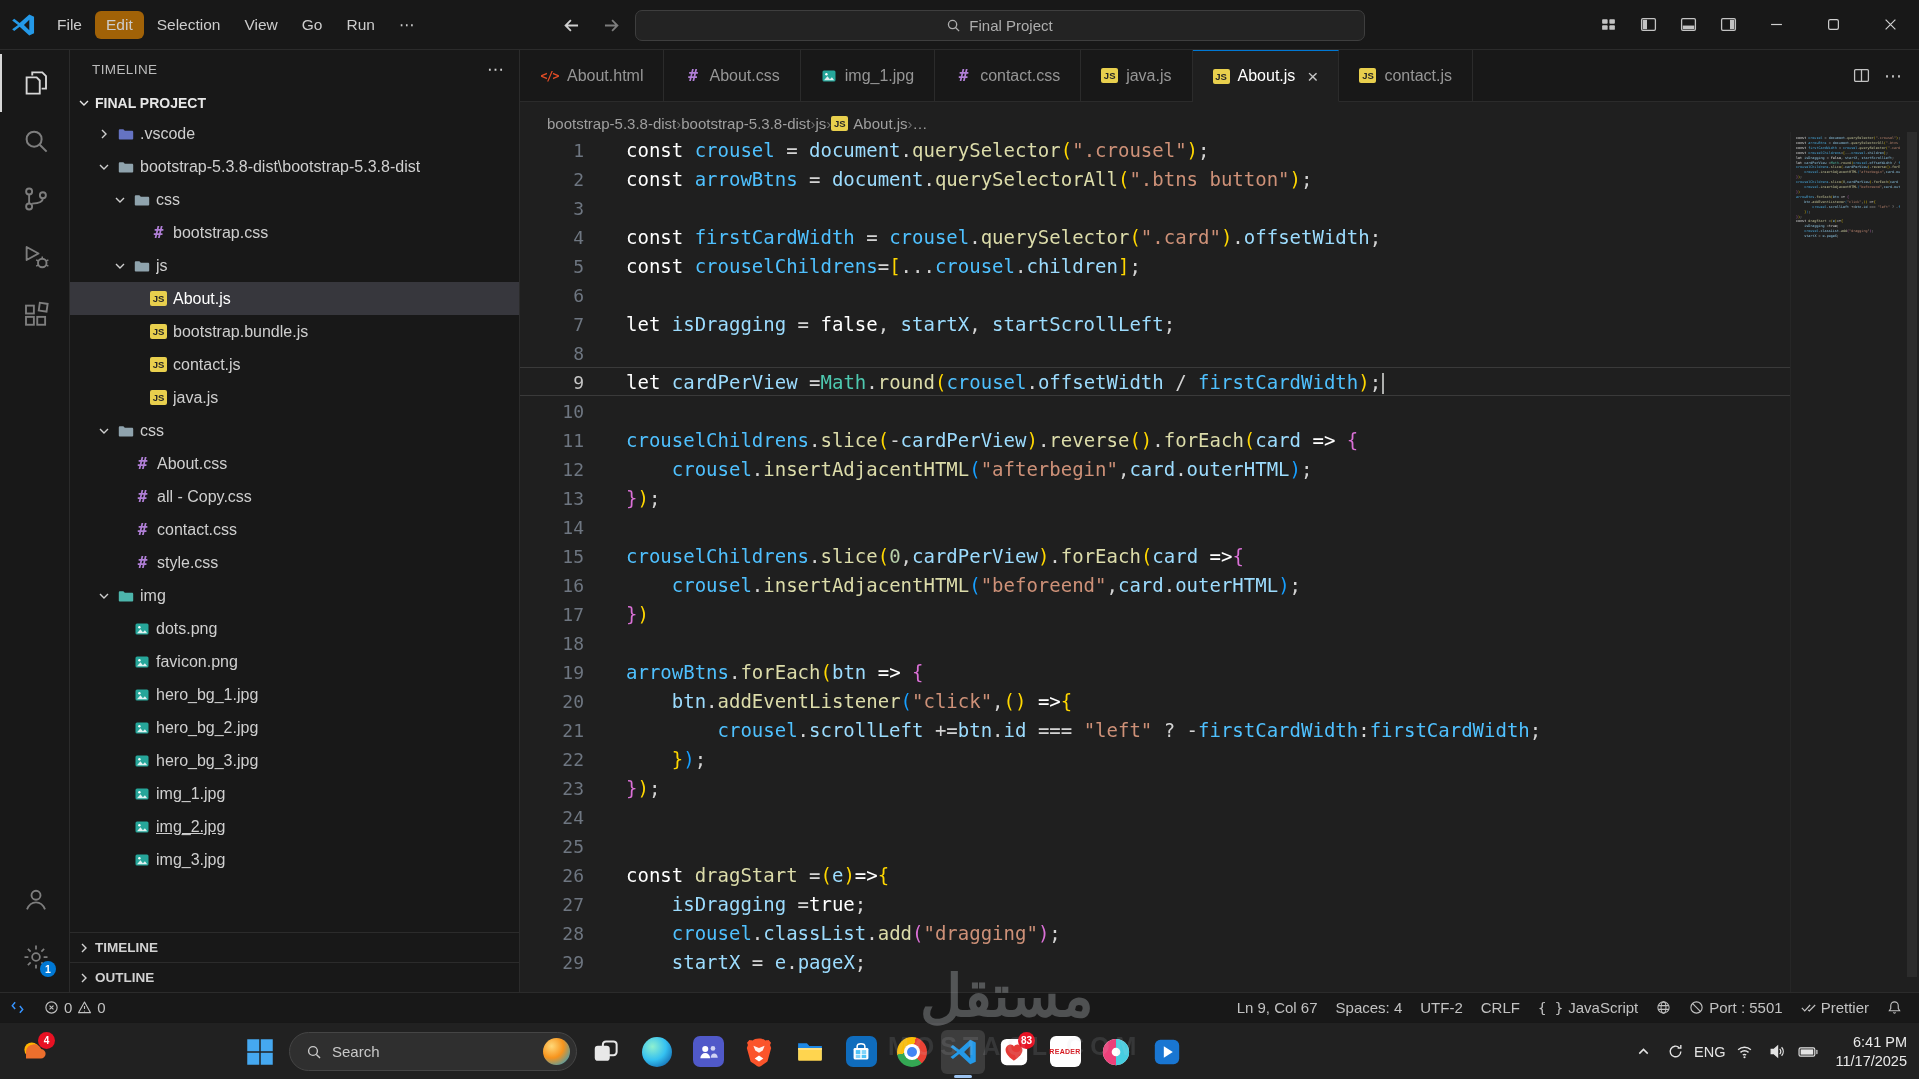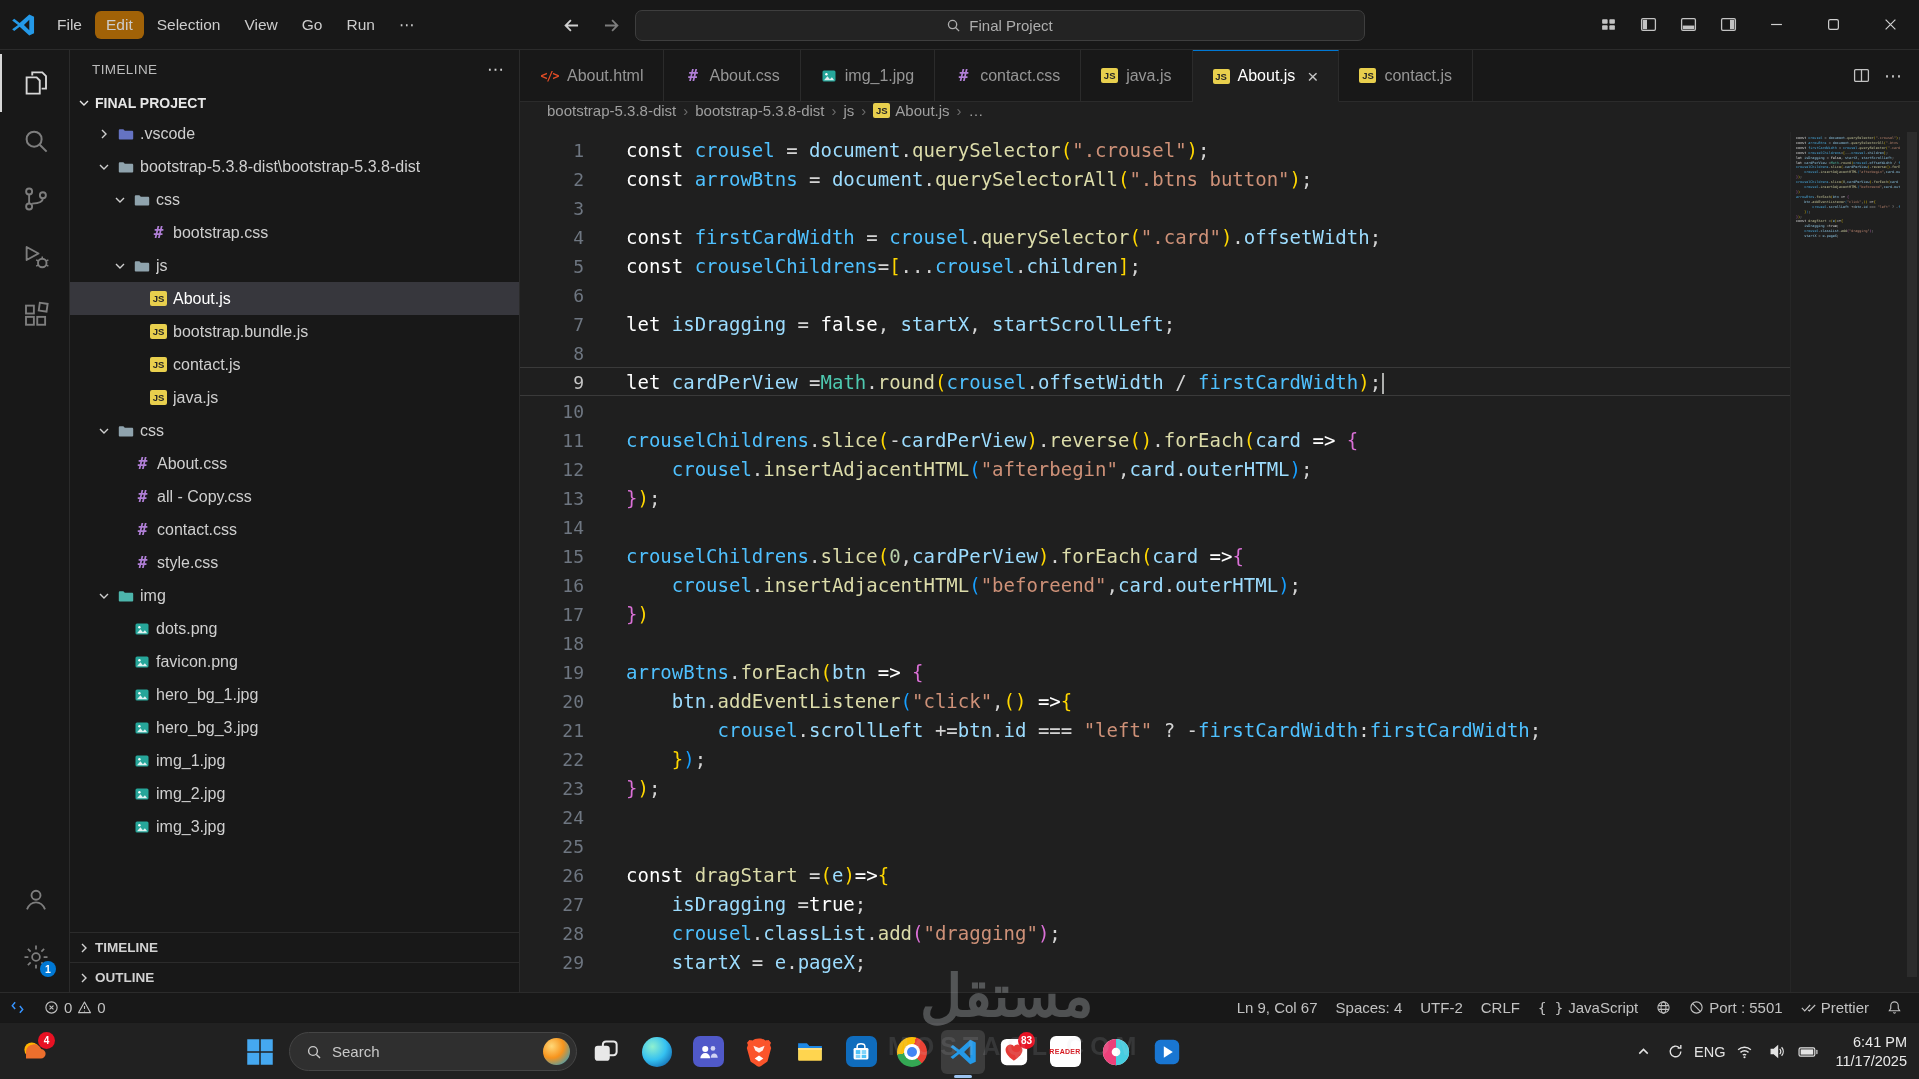--- a/index.html
+++ b/index.html
@@ -70,21 +70,21 @@
   .tabs{display:flex;min-width:0;flex:1}
   .tabs::after{content:"";flex:1;border-bottom:1px solid #2b2b2b}
   .tab{display:flex;align-items:center;gap:8px;padding:0 20px;font-size:16px;color:#969696;background:#181818;
     border-right:1px solid #2b2b2b;border-bottom:1px solid #2b2b2b;white-space:nowrap}
   .tab.active{background:#1f1f1f;color:#fff;border-top:1.5px solid #0078d4;border-bottom-color:#1f1f1f}
   .tab-close{font-size:19px;color:#c5c5c5;margin-left:4px;line-height:1}
   .tab-actions{display:flex;align-items:center;gap:14px;padding:0 16px;color:#c3c3c3;border-bottom:1px solid #2b2b2b}
   .tab-actions svg{width:17px;height:17px}
   .tab-actions .more{font-size:18px;letter-spacing:1px}
 
-  .breadcrumb{height:30px;display:flex;align-items:flex-start;gap:7px;padding-left:27px;font-size:15px;color:#9f9f9f;background:#1f1f1f}
+  .breadcrumb{height:30px;display:flex;align-items:flex-end;padding-left:27px;font-size:15px;color:#9f9f9f;background:#1f1f1f}
   .bc-item{display:flex;align-items:center;gap:5px}
   .bc-sep{color:#6e6e6e}
 
   .editor-body{flex:1;display:flex;min-height:0;position:relative}
   .code-area{flex:1;overflow:hidden;padding-top:3px;font-family:"DejaVu Sans Mono",monospace}
   .code-line{display:flex;height:29px;line-height:29px;font-size:19px;white-space:pre;border-top:1px solid transparent;border-bottom:1px solid transparent}
   .code-line .gutter{flex:0 0 78px;text-align:right;padding-right:14px;color:#6e7681;font-size:18px}
   .code-line .line-text{padding-left:28px;color:#d4d4d4}
   .code-line.active{border-color:#3a3a3a}
   .code-line.active .gutter{color:#c6c6c6}
@@ -484,34 +484,45 @@
           </div>
           <div class="tree-row" style="padding-left: 42px;">
             <span class="chev-space"></span>
             <span class="fi fi-img">
               <svg viewBox="0 0 16 16">
                 <rect x="1.5" y="2.5" width="13" height="11" rx="1.5" fill="#26a69a"></rect>
                 <circle cx="5.4" cy="6.3" r="1.2" fill="#fff"></circle>
                 <path d="M3 12.2l3.4-4 2.5 3 2-2 2.3 3z" fill="#e0f2f1"></path>
               </svg>
             </span>
-            <span class="tree-label">hero_bg_3.jpg</span>
+            <span class="tree-label">hero_bg_2.jpg</span>
           </div>
           <div class="tree-row" style="padding-left: 42px;">
             <span class="chev-space"></span>
             <span class="fi fi-img">
               <svg viewBox="0 0 16 16">
                 <rect x="1.5" y="2.5" width="13" height="11" rx="1.5" fill="#26a69a"></rect>
                 <circle cx="5.4" cy="6.3" r="1.2" fill="#fff"></circle>
                 <path d="M3 12.2l3.4-4 2.5 3 2-2 2.3 3z" fill="#e0f2f1"></path>
               </svg>
             </span>
+            <span class="tree-label">hero_bg_3.jpg</span>
+          </div>
+          <div class="tree-row" style="padding-left: 42px;">
+            <span class="chev-space"></span>
+            <span class="fi fi-img">
+              <svg viewBox="0 0 16 16">
+                <rect x="1.5" y="2.5" width="13" height="11" rx="1.5" fill="#26a69a"></rect>
+                <circle cx="5.4" cy="6.3" r="1.2" fill="#fff"></circle>
+                <path d="M3 12.2l3.4-4 2.5 3 2-2 2.3 3z" fill="#e0f2f1"></path>
+              </svg>
+            </span>
             <span class="tree-label">img_1.jpg</span>
           </div>
-          <div class="tree-row" style="padding-left: 42px;">
+          <div class="tree-row" style="padding-left: 42px; text-decoration: underline;">
             <span class="chev-space"></span>
             <span class="fi fi-img">
               <svg viewBox="0 0 16 16">
                 <rect x="1.5" y="2.5" width="13" height="11" rx="1.5" fill="#26a69a"></rect>
                 <circle cx="5.4" cy="6.3" r="1.2" fill="#fff"></circle>
                 <path d="M3 12.2l3.4-4 2.5 3 2-2 2.3 3z" fill="#e0f2f1"></path>
               </svg>
             </span>
             <span class="tree-label">img_2.jpg</span>
           </div>

